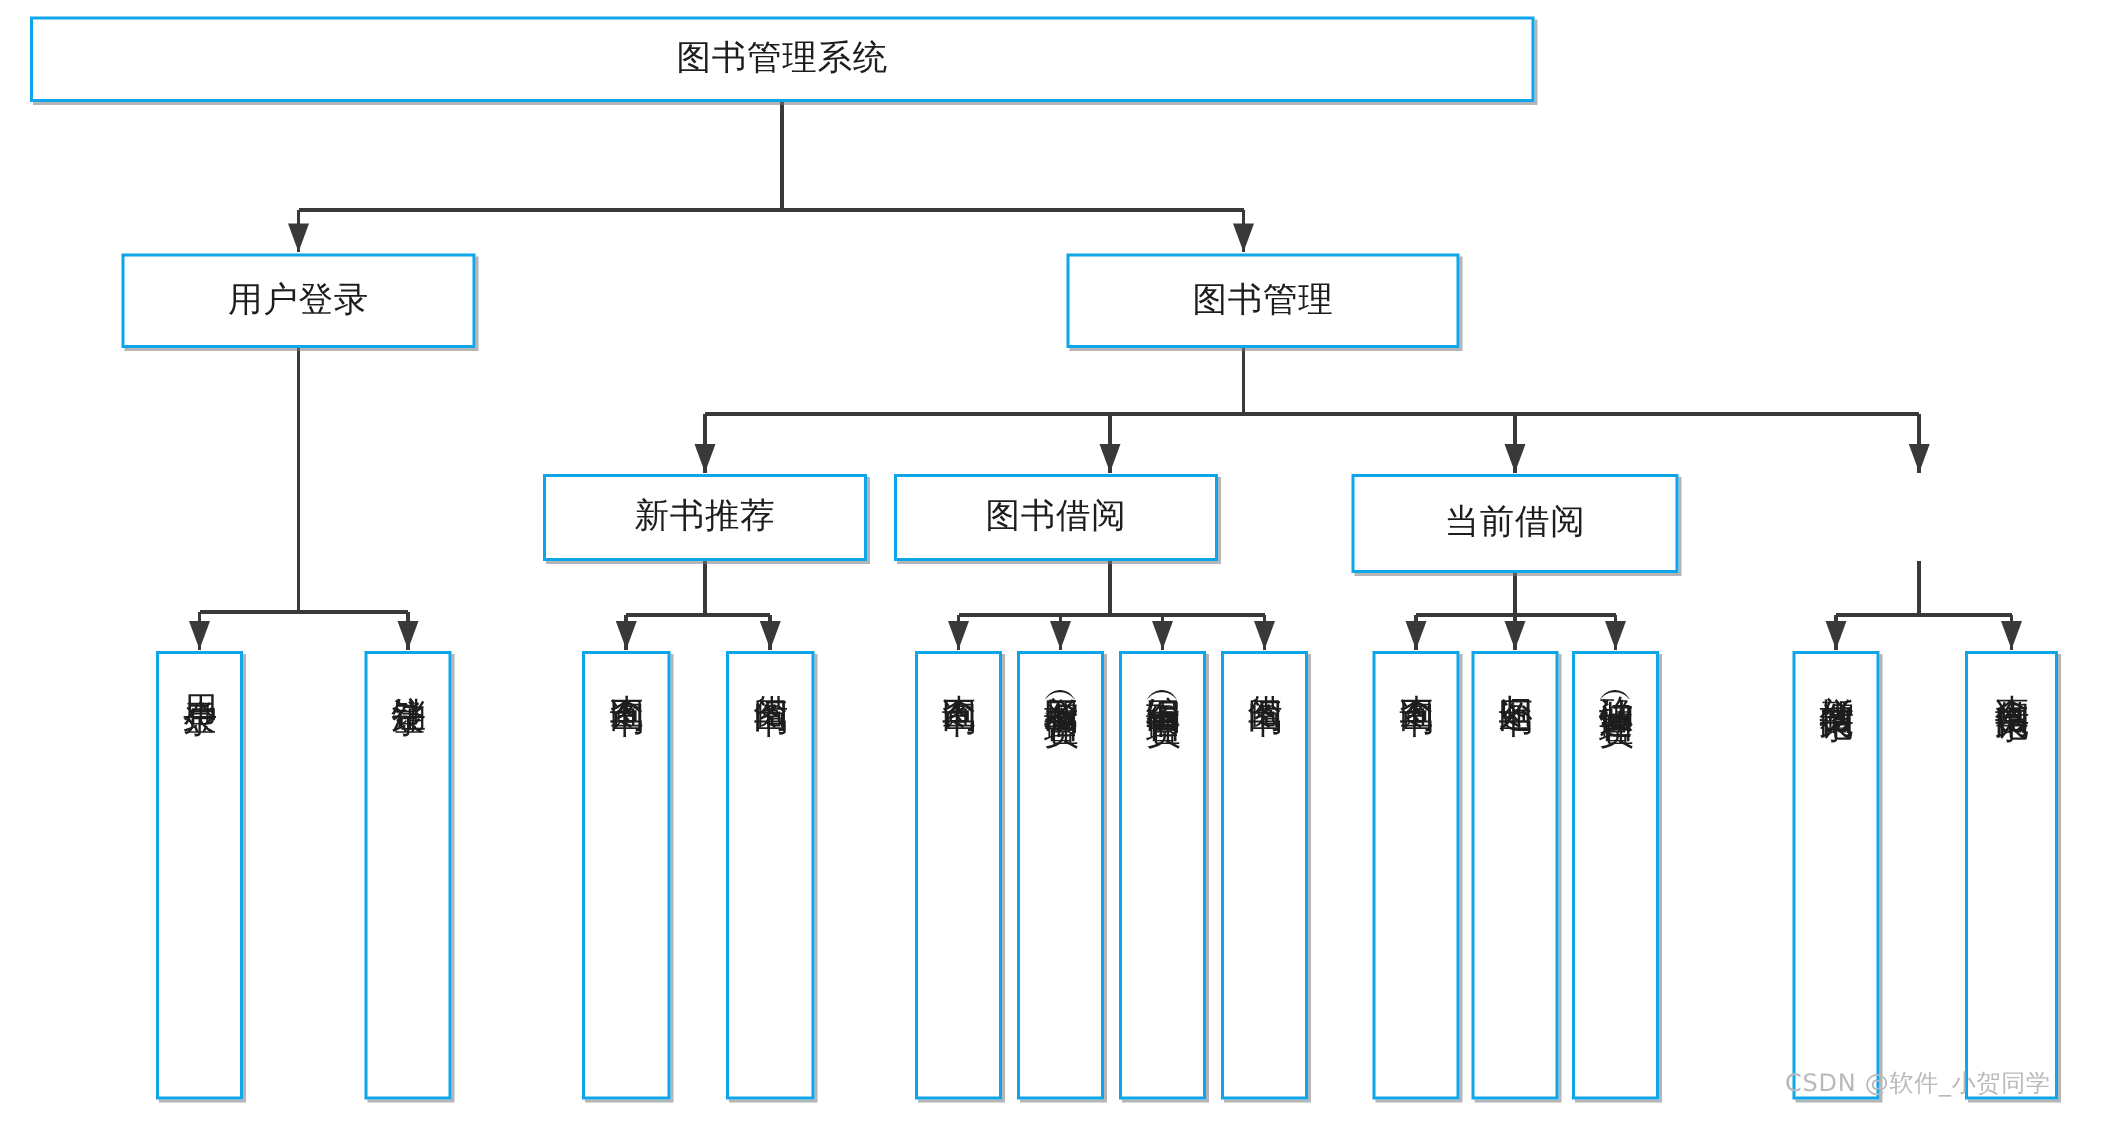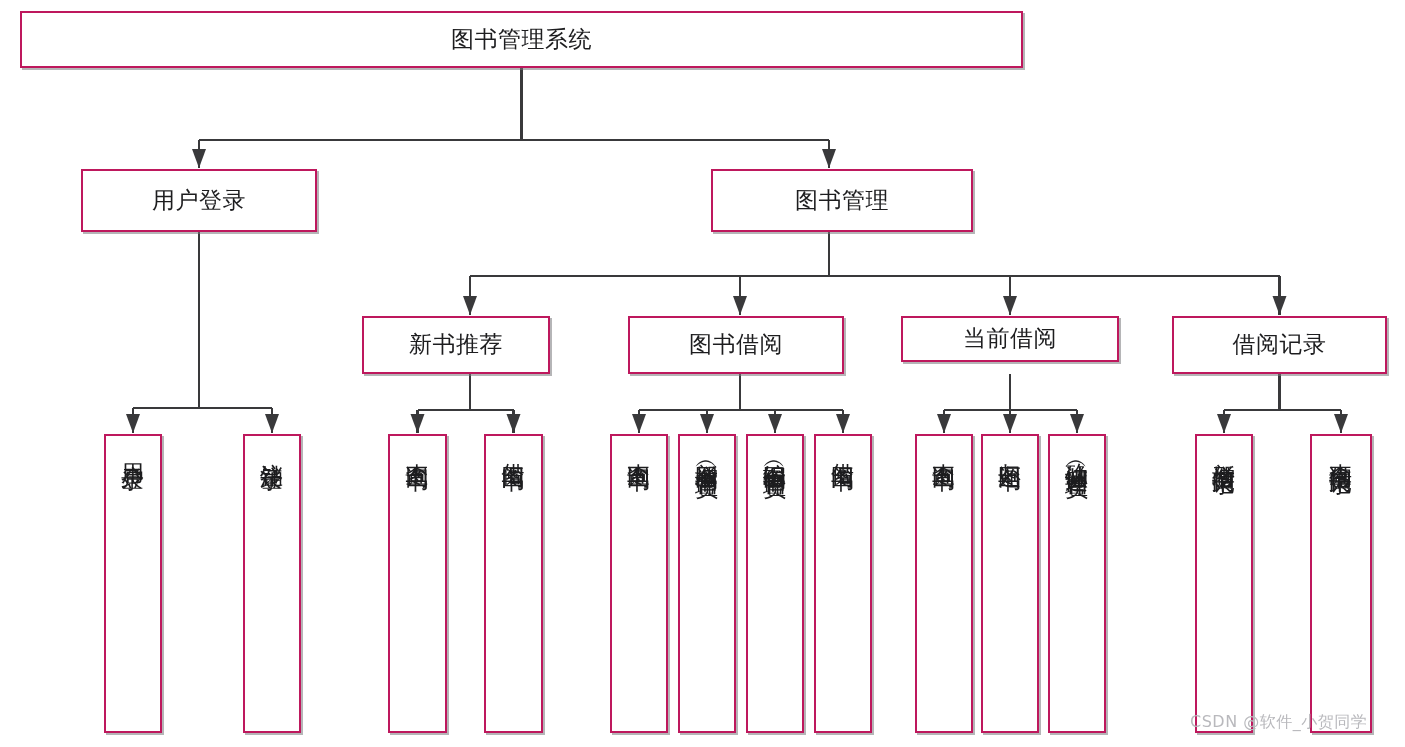--- a/index.html
+++ b/index.html
@@ -23,21 +23,21 @@
     left: 0;
     top: 0;
     width: 1405px;
     height: 747px;
     pointer-events: none;
   }
   .node {
     position: absolute;
     box-sizing: border-box;
     background: #ffffff;
-    border: 2px solid #be185d;
+    border: 2px solid #0ea5e9;
     box-shadow: 2px 2px 0 rgba(120,120,124,0.55);
     display: flex;
     align-items: center;
     justify-content: center;
     z-index: 2;
   }
   .node-label {
     color: #1d1d1f;
     line-height: 1.18;
     text-align: center;
@@ -133,31 +133,28 @@
     <span class="node-label">图书管理系统</span>
   </div>
 
   <div class="node horizontal" style="left: 81px; top: 169px; width: 236px; height: 63px;">
     <span class="node-label">用户登录</span>
   </div>
   <div class="node horizontal" style="left: 711px; top: 169px; width: 262px; height: 63px;">
     <span class="node-label">图书管理</span>
   </div>
 
-  <div class="node horizontal" style="left: 362px; top: 316px; width: 188px; height: 58px;">
+  <div class="node horizontal" style="left: 362px; top: 316px; width: 216px; height: 58px;">
     <span class="node-label">新书推荐</span>
   </div>
-  <div class="node horizontal" style="left: 628px; top: 316px; width: 216px; height: 58px;">
+  <div class="node horizontal" style="left: 596px; top: 316px; width: 216px; height: 58px;">
     <span class="node-label">图书借阅</span>
   </div>
-  <div class="node horizontal" style="left: 901px; top: 316px; width: 218px; height: 46px;">
+  <div class="node horizontal" style="left: 901px; top: 316px; width: 218px; height: 66px;">
     <span class="node-label">当前借阅</span>
-  </div>
-  <div class="node horizontal" style="left: 1172px; top: 316px; width: 215px; height: 58px;">
-    <span class="node-label">借阅记录</span>
   </div>
 
   <div class="node vertical" style="left: 104px; top: 434px; width: 58px; height: 299px;">
     <span class="node-label">用户登录</span>
   </div>
   <div class="node vertical" style="left: 243px; top: 434px; width: 58px; height: 299px;">
     <span class="node-label">注销登录</span>
   </div>
   <div class="node vertical" style="left: 388px; top: 434px; width: 59px; height: 299px;">
     <span class="node-label">查询图书</span>

